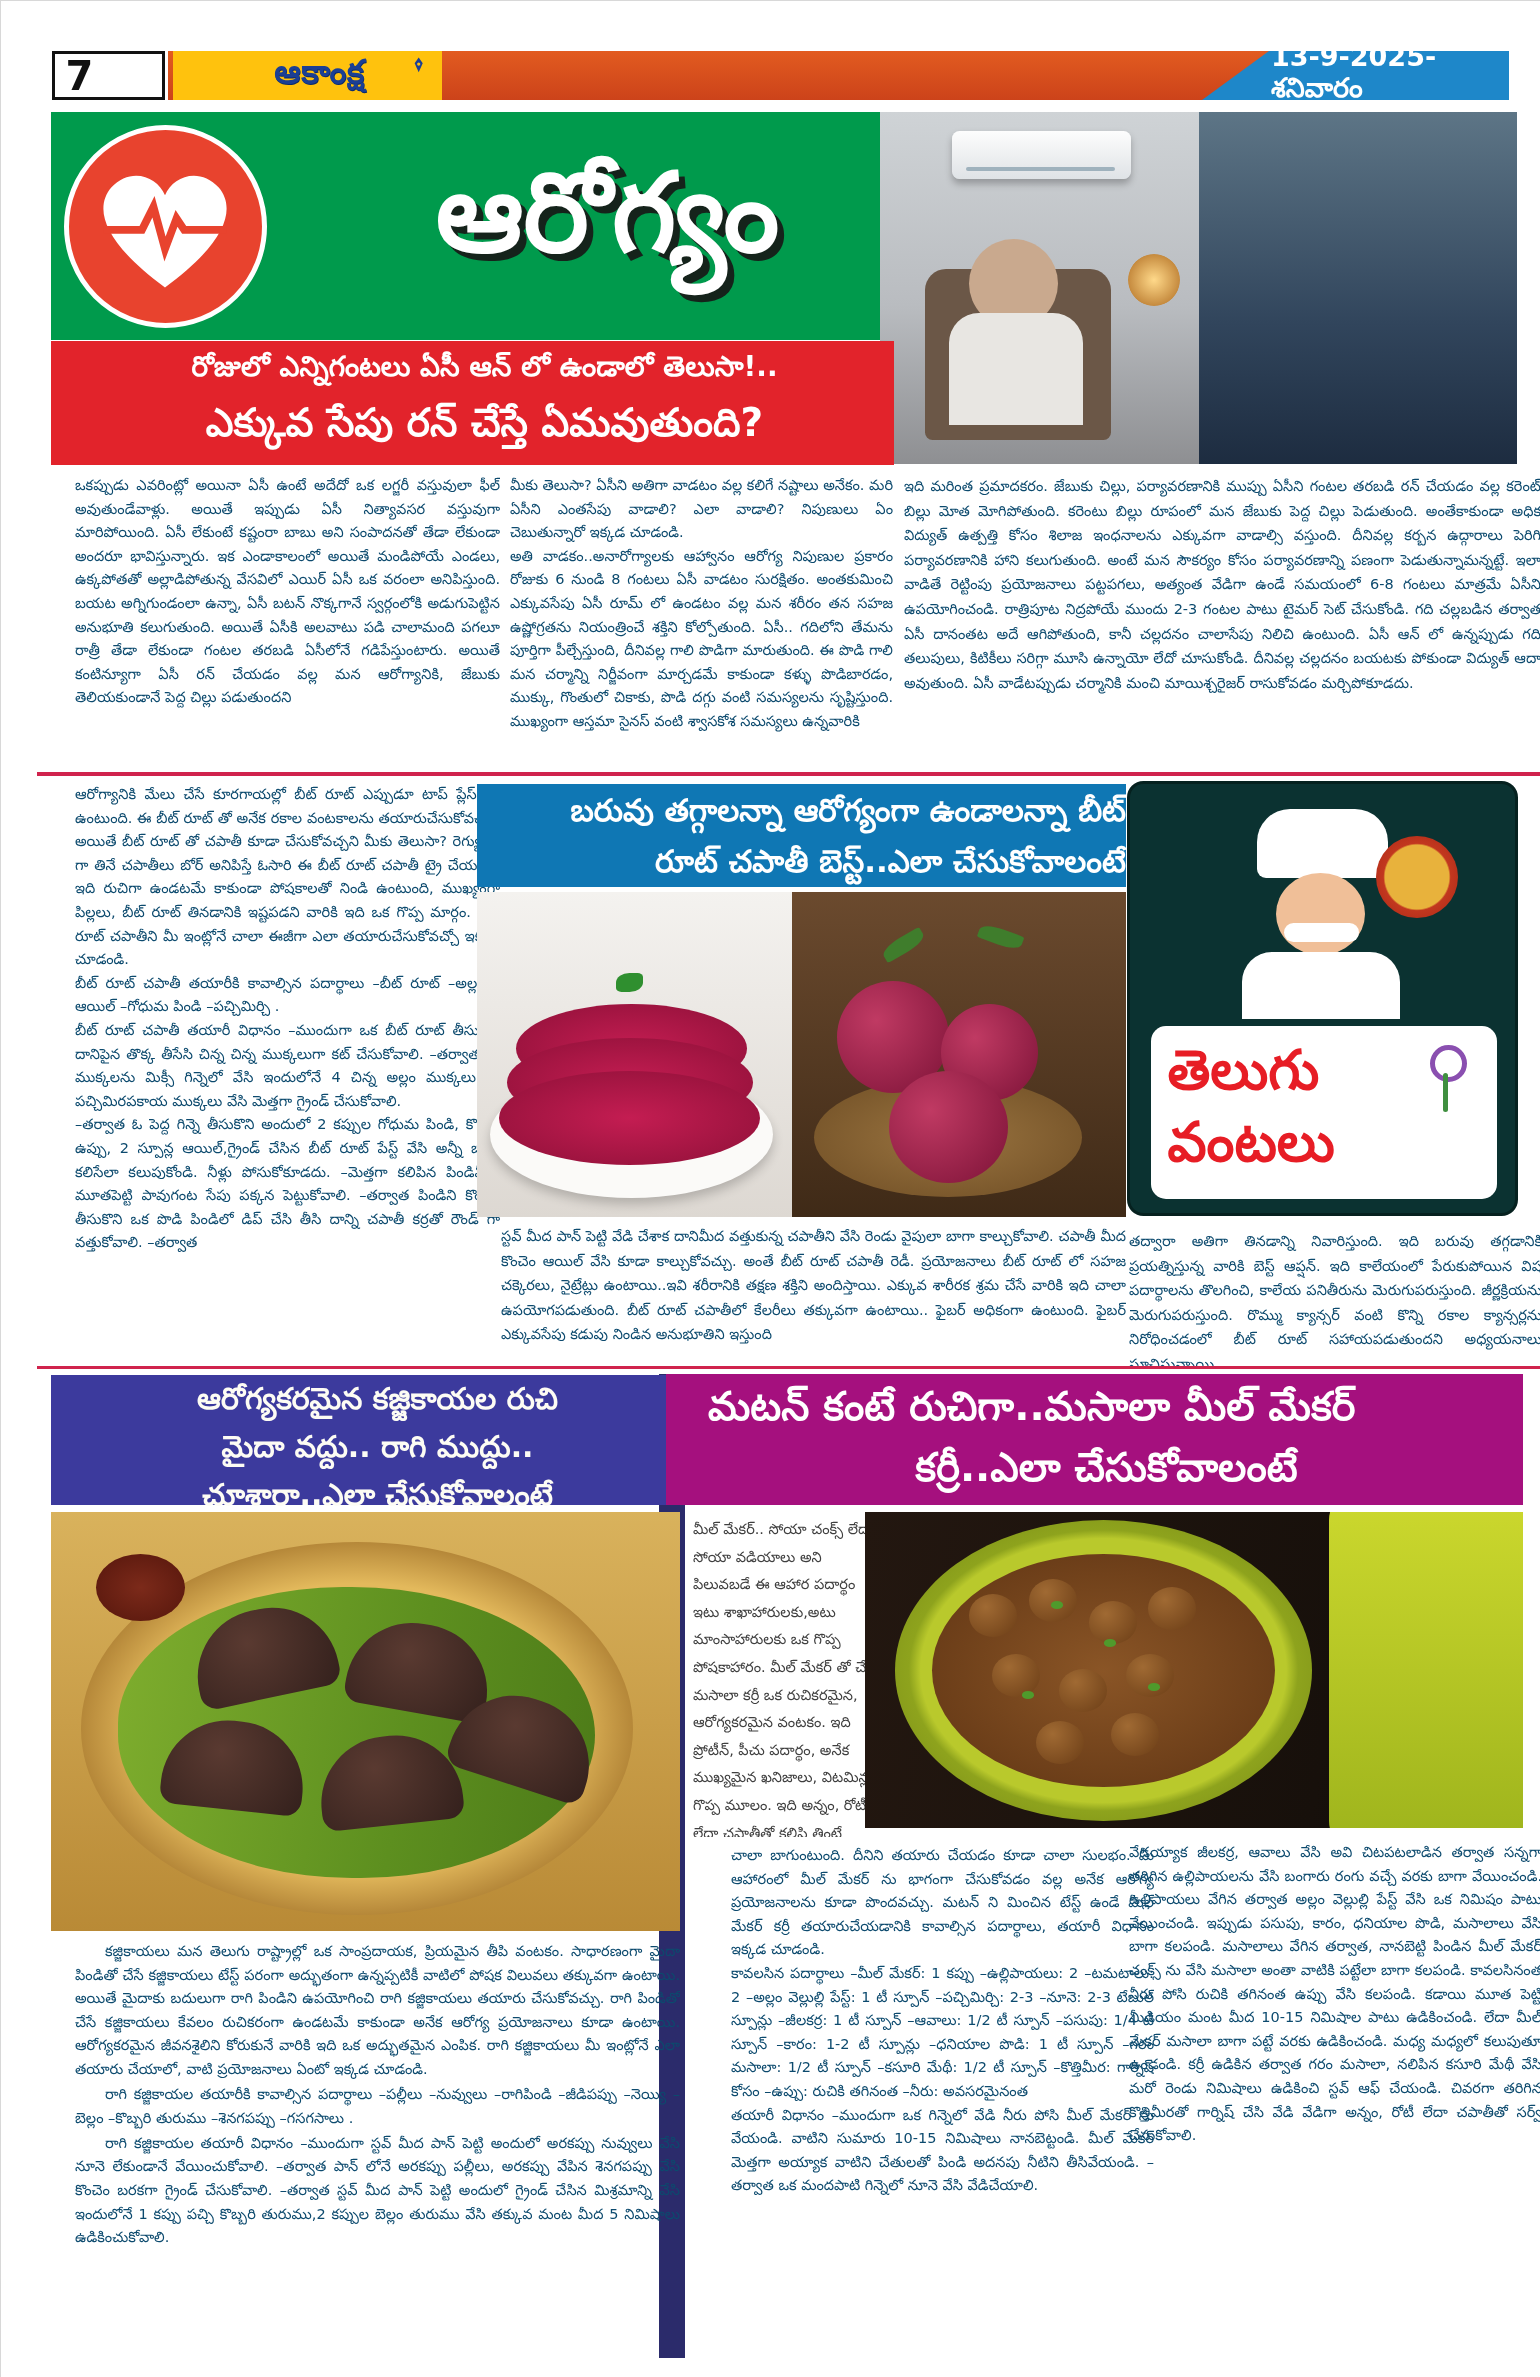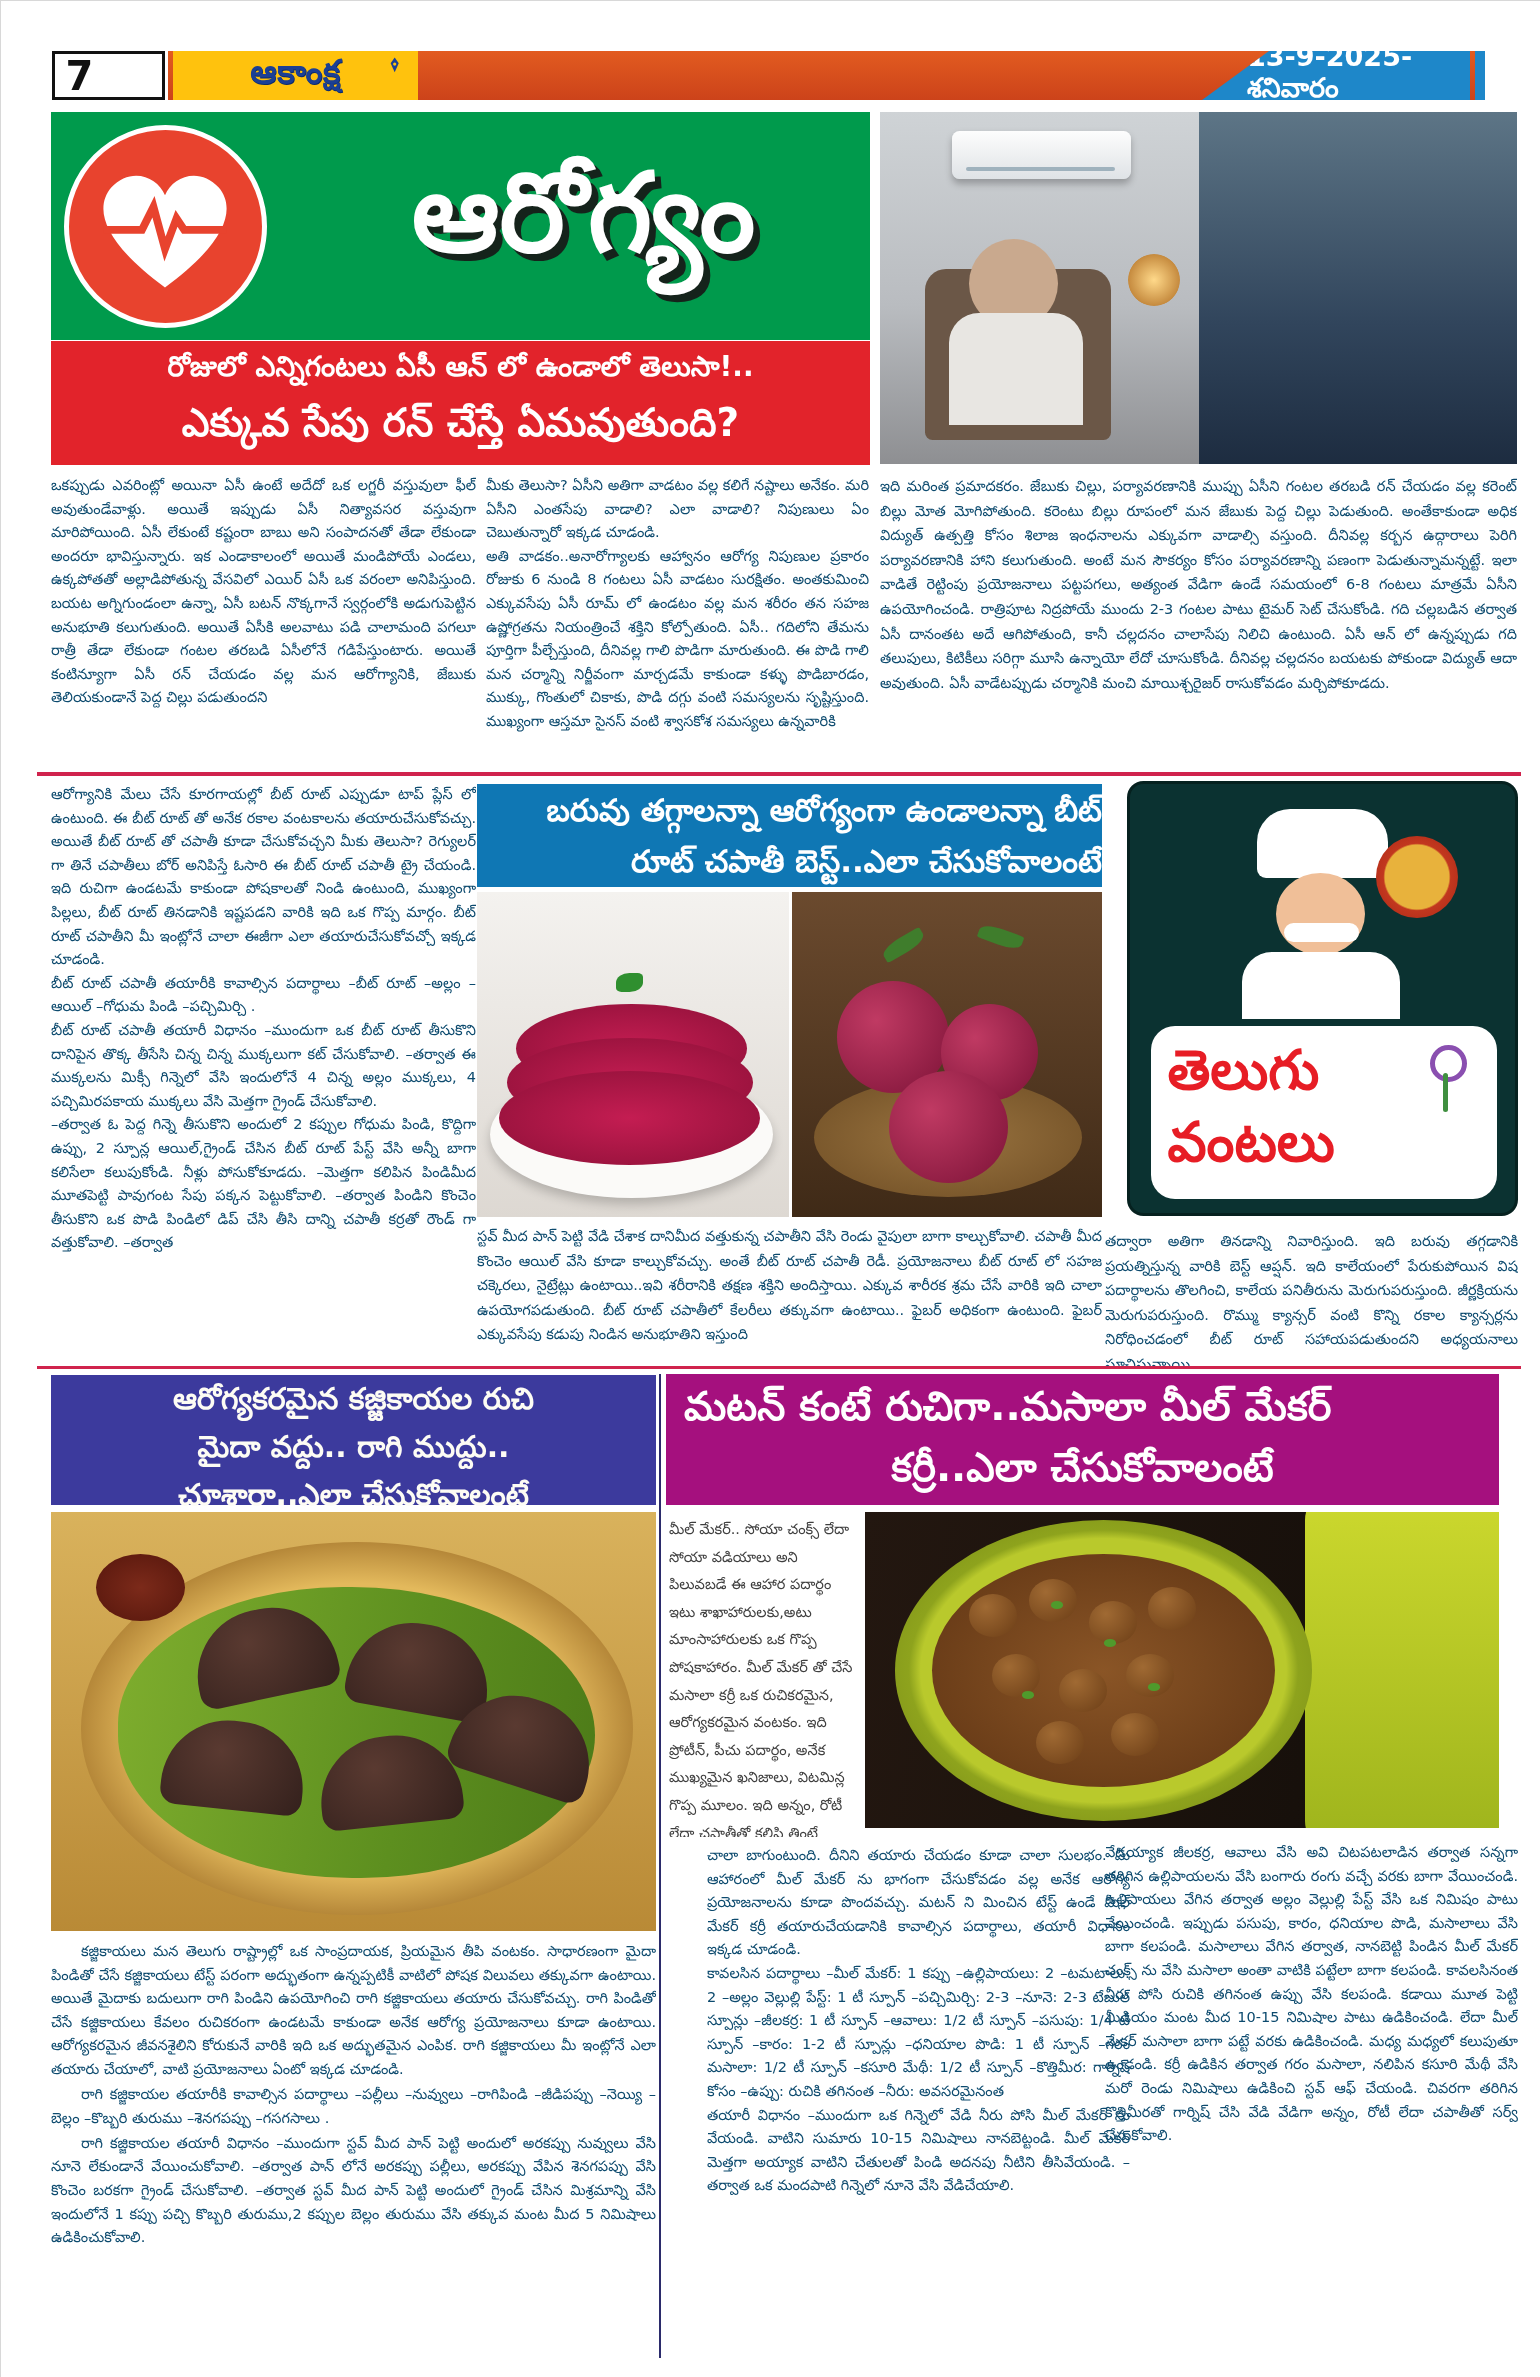--- a/index.html
+++ b/index.html
@@ -1,17 +1,17 @@
 <!DOCTYPE html>
 <html style="font-size:12px"><head>
 <meta charset="utf-8">
 <style>
   html,body{margin:0;padding:0;background:#ffffff;}
   body{width:1541px;height:2377px;position:relative;font-family:"DejaVu Sans","Liberation Sans",sans-serif;overflow:hidden;}
-  .abs{position:absolute;}
+  .abs{position:absolute;padding-left:24px;}
   .pageframe{left:0;top:0;width:1540px;height:2376px;border:0.7px solid #d8d8d8;}
   
   .pageno{left:52px;top:51px;width:113px;height:49px;background:#fff;border:3.7px solid #111;box-sizing:border-box;
           display:flex;align-items:center;padding-left:10.4px;font-size:40px;font-weight:bold;color:#111;}
   .orangebar{left:168px;top:51px;width:1317px;height:49px;background:linear-gradient(#e25b20,#cc431a);}
   .brandbox{left:173px;top:51px;width:245px;height:49px;background:#ffc20d;display:flex;align-items:center;justify-content:center;}
   .brandtext{color:#1b3f94;font-size:33px;font-weight:bold;letter-spacing:0.7px;text-shadow:0.7px 0.7px 0 #0c2a6b;}
   .nib{position:absolute;right:13.4px;top:4.5px;width:19.4px;height:19.4px;}
   .datebox{left:1202px;top:51px;width:268px;height:49px;background:#1e87c9;clip-path:polygon(67px 0,100% 0,100% 100%,0 100%);
            display:flex;align-items:center;justify-content:center;}
@@ -52,21 +52,21 @@
   .imgbeets{left:792px;top:892px;width:310px;height:325px;background:linear-gradient(#6b4a2e,#3f2a17);overflow:hidden;}
   .beet{position:absolute;border-radius:50%;background:radial-gradient(circle at 35% 35%,#c03a63,#7c1237);}
   .beetleaf{position:absolute;width:45px;height:16.4px;background:#3f7d2c;border-radius:50% 10% 50% 10%;}
   .board{position:absolute;left:22.4px;top:186px;width:268px;height:119px;background:radial-gradient(#9a7440,#6e4d24);border-radius:50%;}
   .chefcard{left:1127px;top:781px;width:391px;height:435px;background:#0b3231;border-radius:16.4px;overflow:hidden;border:3px solid #06211f;box-sizing:border-box;}
   .chefface{position:absolute;left:146px;top:89px;width:89px;height:82px;background:#f0bf98;border-radius:50%;}
   .chefhat{position:absolute;left:127px;top:25px;width:131px;height:69px;background:#fff;border-radius:33px 33px 9px 9px;}
   .chefmust{position:absolute;left:154px;top:139px;width:75px;height:19.4px;background:#fff;border-radius:10.4px;}
   .chefbody{position:absolute;left:112px;top:168px;width:158px;height:67px;background:#fff;border-radius:30px 30px 0 0;}
   .pizza{position:absolute;left:246px;top:52px;width:82px;height:82px;border-radius:50%;background:radial-gradient(#e8b23c 55%,#c2371f 58%,#a82614);}
-  .vantalu{position:absolute;left:21px;top:242px;width:346px;height:173px;background:#fff;border-radius:24px;padding:7.5px 16.4px;box-sizing:border-box;}
+  .vantalu{position:absolute;left:21px;top:242px;width:346px;height:173px;background:#fff;border-radius:15px;padding:7.5px 16.4px;box-sizing:border-box;}
   .vantalu .t{color:#e71d25;font-size:55px;font-weight:bold;line-height:72px;}
   .ladle{position:absolute;right:30px;top:19.4px;width:27px;height:27px;border:5.2px solid #8a4fb0;border-radius:50%;}
   .ladle:after{content:"";position:absolute;left:7.5px;top:22.4px;width:5.2px;height:39px;background:#3f8f3f;border-radius:3px;}
   
   .purplebox{left:51px;top:1375px;width:605px;height:130px;background:#3c3a9d;color:#fdfcf4;text-align:center;}
   .purplebox .l{font-size:30px;font-weight:bold;margin-top:6px;}
   .imgkajji{left:51px;top:1512px;width:605px;height:419px;background:linear-gradient(#d9b25c,#b98a36);overflow:hidden;}
   .brassplate{position:absolute;left:30px;top:30px;width:552px;height:373px;border-radius:50%;background:radial-gradient(#e3b95c 55%,#9a6a24 80%,#7a5118);}
   .bleaf{position:absolute;left:67px;top:75px;width:477px;height:291px;border-radius:48% 52% 50% 50%;background:linear-gradient(100deg,#7fae2e,#5d8f1f 60%,#4c7a18);}
   .kaj{position:absolute;width:142px;height:89px;background:radial-gradient(circle at 40% 35%,#5a3a31,#33201c);border-radius:67px 67px 16.4px 16.4px;}

